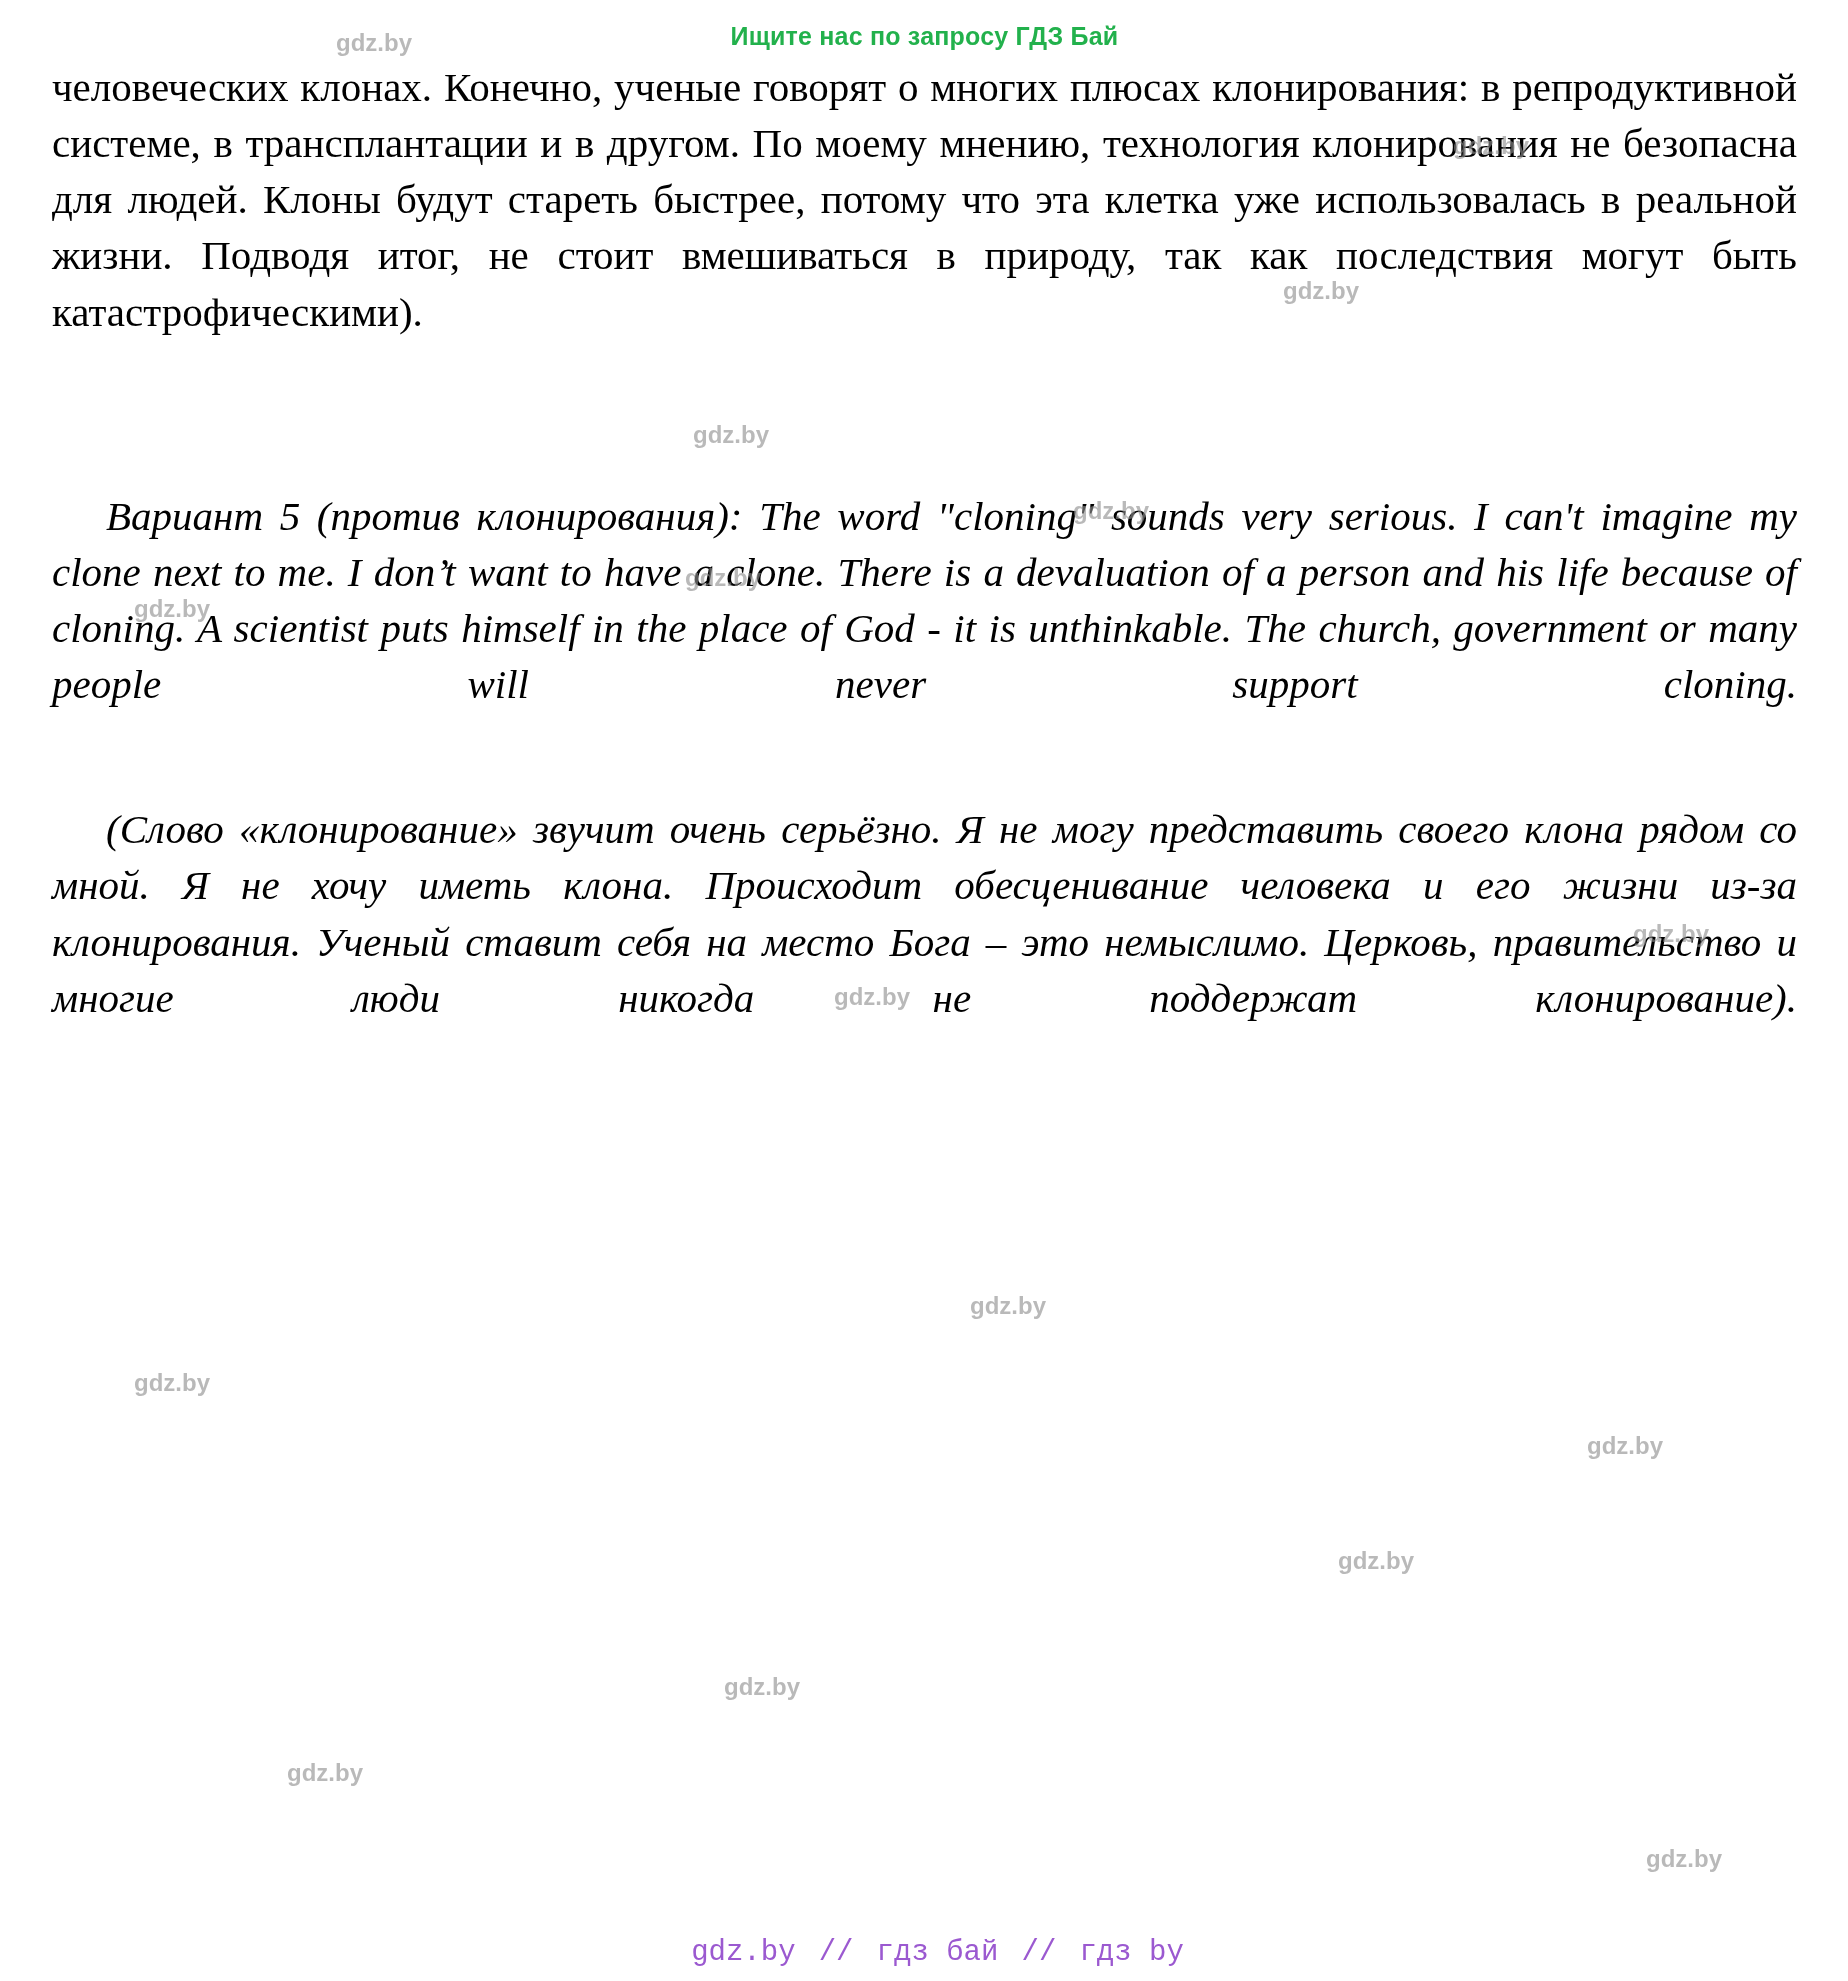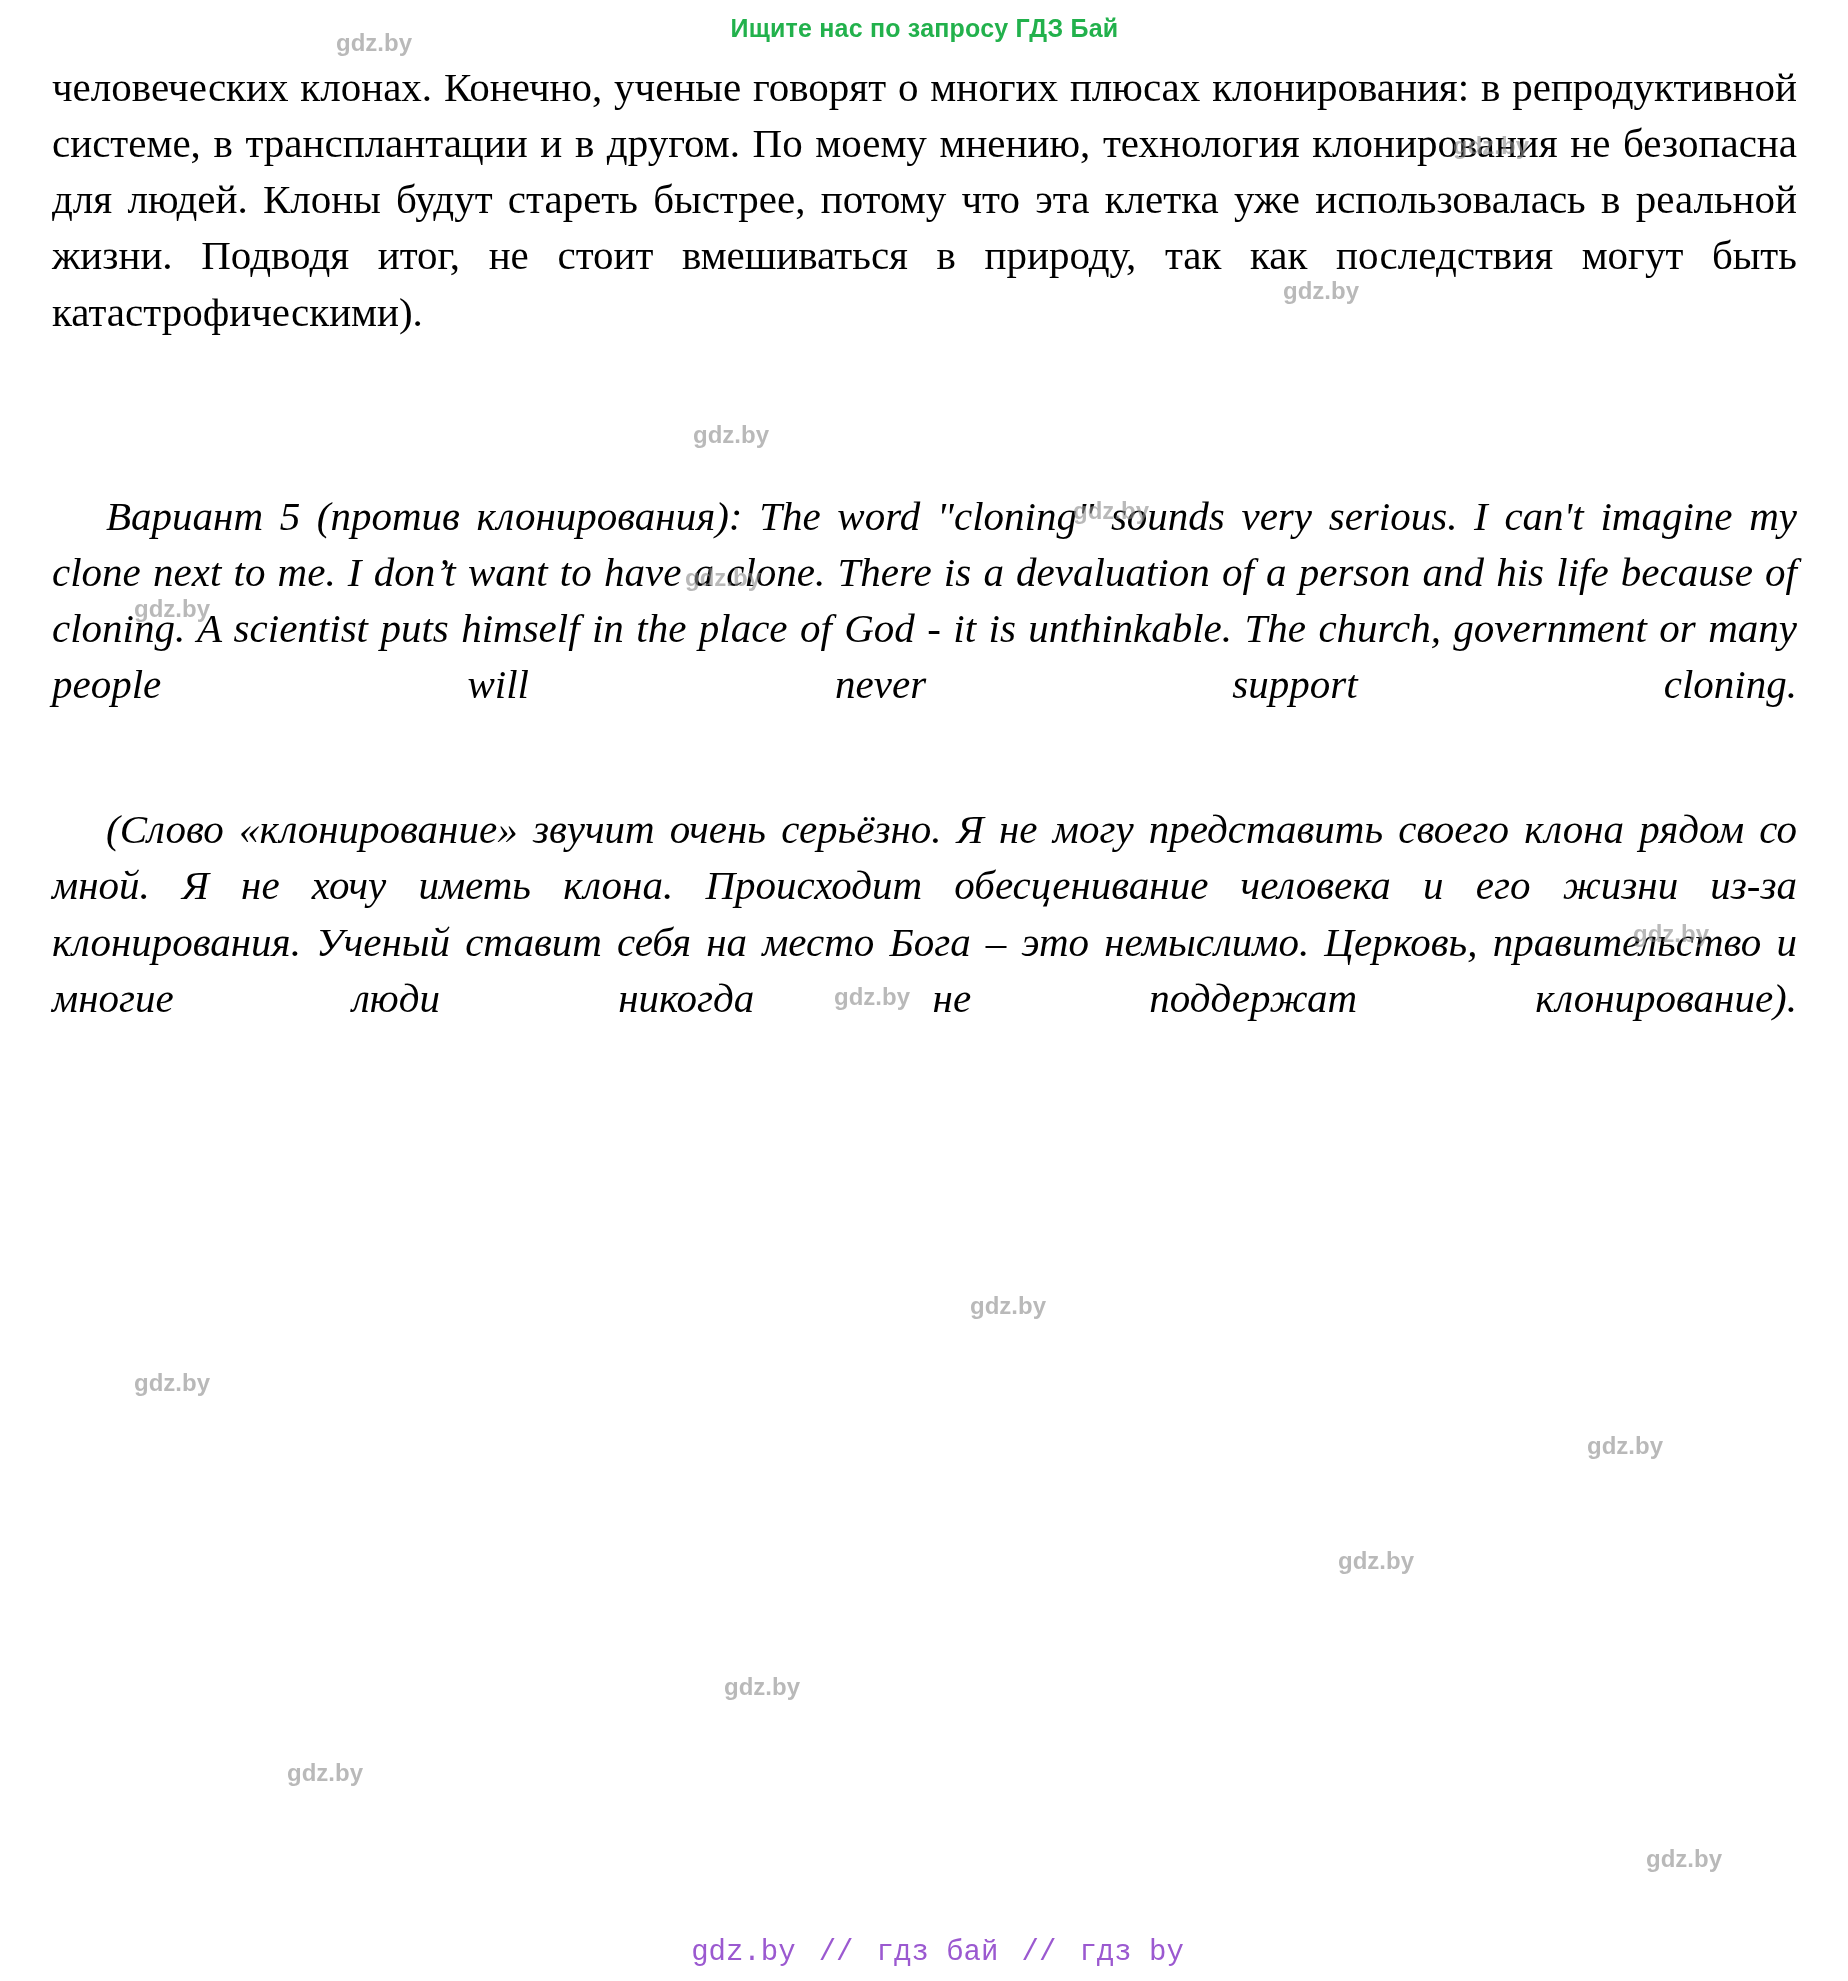--- a/index.html
+++ b/index.html
@@ -12,21 +12,21 @@
     height: 1982px;
     position: relative;
     font-family: "Liberation Serif", serif;
     color: #000000;
     overflow: hidden;
   }
 
   
   .top-banner {
     position: absolute;
-    top: 8px;
+    top: 16px;
     left: 0;
     width: 100%;
     text-align: center;
     font-family: "Liberation Sans", sans-serif;
     font-weight: bold;
     font-size: 25px;
     color: #22b14c;
     padding-top: 5.7px;
     letter-spacing: 0.2px;
   }

